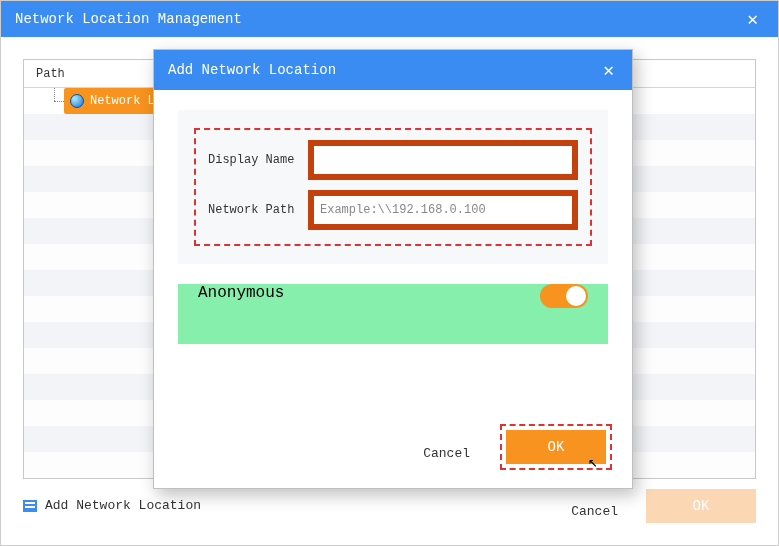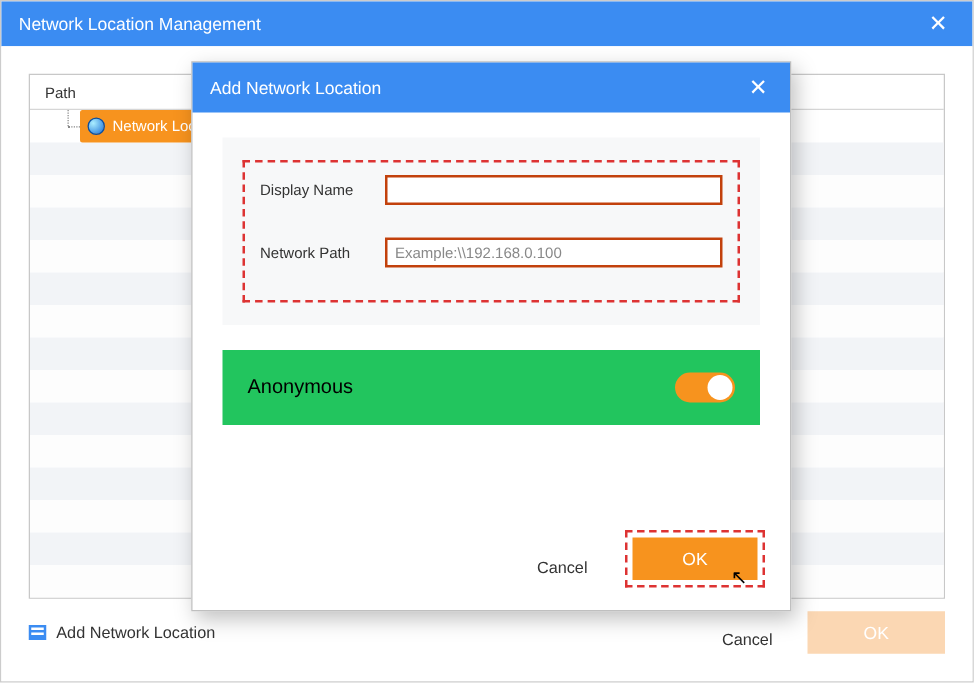--- a/index.html
+++ b/index.html
@@ -1,15 +1,15 @@
 <!DOCTYPE html>
 <html><head>
 <meta charset="utf-8">
 <style>
-* { box-sizing: border-box; margin: 0; padding: 0; font-family: Liberation Sans, sans-serif; }
+* { box-sizing: border-box; margin: 0; padding: 0; font-family: Liberation Mono, monospace; }
 body { width: 779px; height: 546px; background: #fff; position: relative; overflow: hidden; border: 1px solid #ccc; }
 
 
 .titlebar { height: 36px; background: #3b8cf2; color: #fff; display: flex; align-items: center; padding: 0 14px; font-size: 14px; }
 .titlebar .title-close { margin-left: auto; font-size: 18px; cursor: pointer; padding: 0 6px; }
 
 .outer-content { position: absolute; top: 36px; left: 0; right: 0; bottom: 0; padding: 22px; background: #fff; }
 
 .panel { border: 1px solid #c8c8c8; height: 420px; background: #fff; position: relative; }
 .panel-header { height: 28px; border-bottom: 1px solid #d6d6d6; display: flex; align-items: center; font-size: 12px; color: #333; }
@@ -40,27 +40,27 @@
 
 
 .modal { position:absolute; top:48px; left:152px; width:480px; height:440px; background:#fff; border:1px solid #bfbfbf; box-shadow: 4px 6px 16px rgba(0,0,0,0.25); }
 .modal-title { height:40px; background:#3b8cf2; color:#fff; display:flex; align-items:center; padding:0 14px; font-size:14px; }
 .modal-title .modal-close { margin-left:auto; font-size:18px; cursor:pointer; padding:0 4px; }
 
 .modal-body { padding: 20px 24px 0 24px; }
 
 .form-card { background:#f7f8f9; padding: 18px 16px 18px 16px; margin-bottom: 20px; position:relative; }
 .dashed-group { border:2px dashed #d33; padding: 10px 12px 14px 12px; }
-.form-row { display:flex; align-items:center; gap:10px; margin-bottom:26px; }
-.form-row:last-child { margin-bottom:12px; }
+.form-row { display:flex; align-items:center; gap:10px; margin-bottom:10px; }
+.form-row:last-child { margin-bottom:0; }
 .form-row label { width:90px; font-size:12px; color:#333; text-align:left; }
-.form-row input { flex:1; height:24px; border:2px solid #c2410c; background:#fff; font-size:12px; padding:0 6px; color:#333; }
+.form-row input { flex:1; height:40px; border:6px solid #c2410c; background:#fff; font-size:12px; padding:0 6px; color:#333; }
 .form-row input::placeholder { color:#888; }
 
-.anon-card { background:#22c55e; height:60px; display:flex; align-items:center; padding:0 20px; }
+.anon-card { background:#86efac; height:60px; display:flex; padding:0 20px; }
 .anon-card .toggle { margin-left:auto; width:48px; height:24px; border-radius:12px; background:#f7931e; position:relative; cursor:pointer; }
 .anon-card .toggle .knob { position:absolute; right:2px; top:2px; width:20px; height:20px; border-radius:50%; background:#fff; }
 
 .modal-footer { position:absolute; bottom:18px; right:20px; display:flex; align-items:center; gap:20px; }
 .btn-ok-wrap { border:2px dashed #d33; padding:4px; }
 .btn-ok { width:100px; height:34px; background:#f7931e; color:#fff; border:none; font-size:14px; cursor:pointer; }
 .cursor-arrow { position:absolute; bottom:16px; right:34px; font-size:16px; color:#000; pointer-events:none; }
 </style>
 </head>
 <body>

